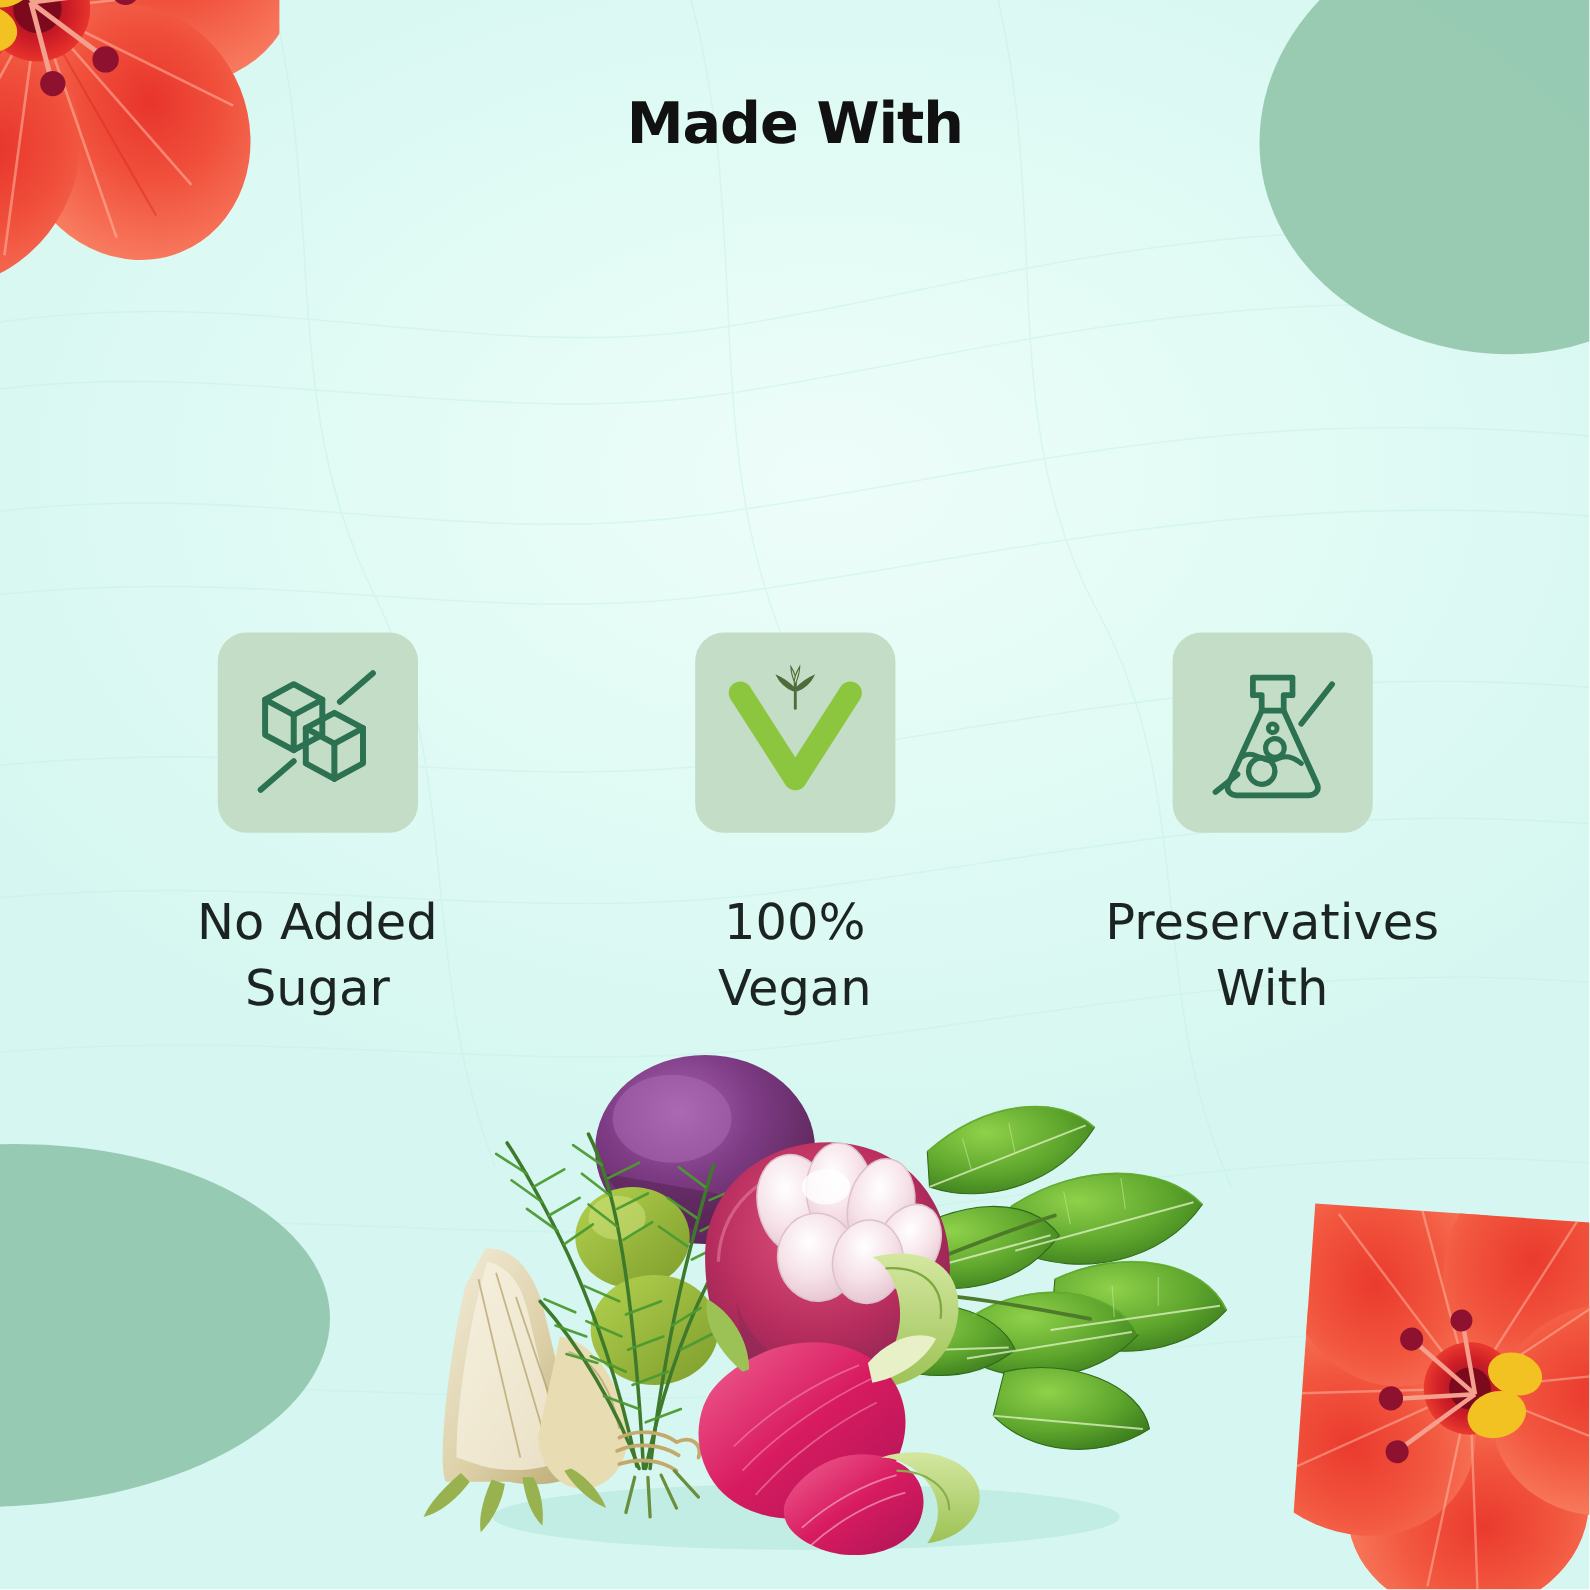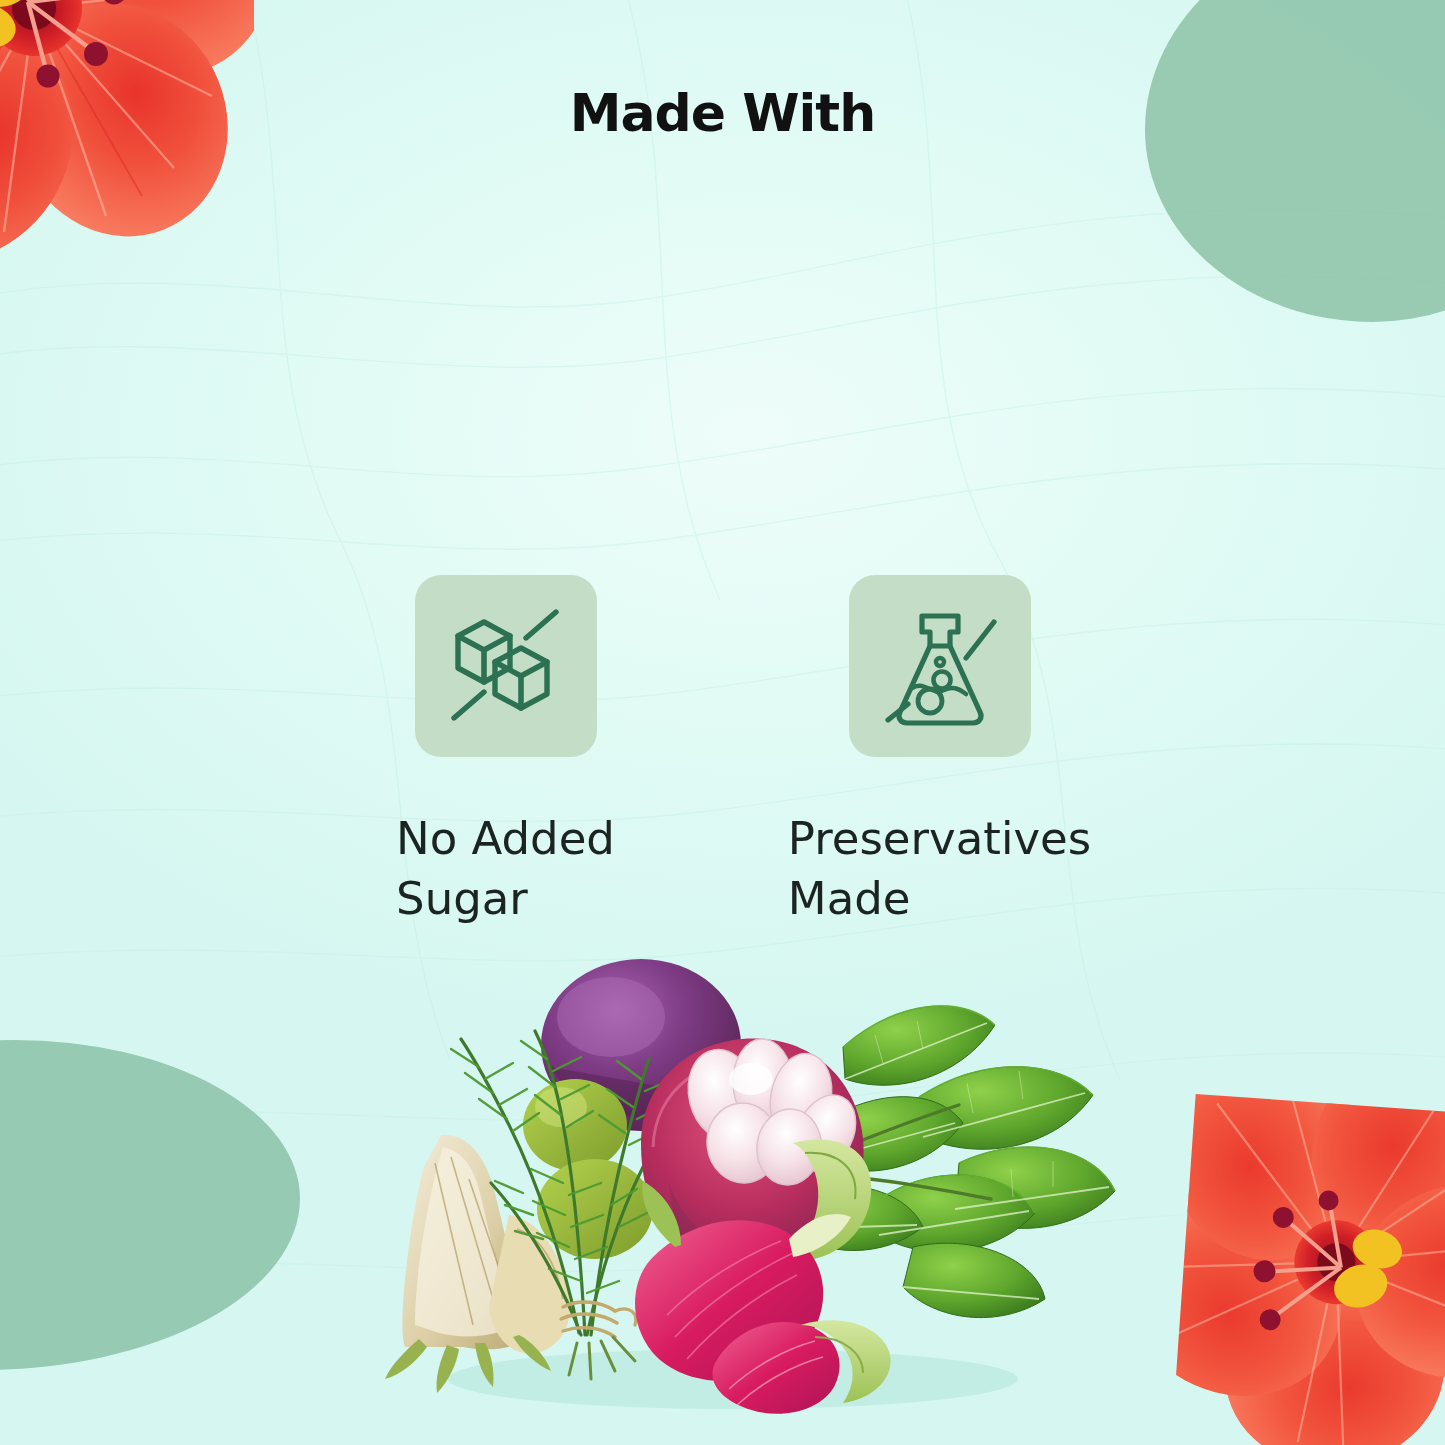--- a/index.html
+++ b/index.html
@@ -91,21 +91,21 @@
     border-radius:26px;
     display:flex; align-items:center; justify-content:center;
   }
   .icon-tile svg { display:block; }
   .feature-label {
     margin-top:52px;
     font-family:"DejaVu Sans", sans-serif;
     font-size:45px;
     line-height:1.33;
     color:#1b2420;
-    text-align:left;
+    text-align:center;
     white-space:pre-line;
   }
 
   
   .ingredients {
     position:absolute;
     left:50%; transform:translateX(-50%);
     bottom:28px;
     width:800px; height:470px;
   }
@@ -291,20 +291,37 @@
 
             <path d="M86,38 L116,12"></path>
             <path d="M44,92 L14,118"></path>
           </g>
         </svg>
       </div>
       <div class="feature-label">No Added
 Sugar</div>
     </div>
 
+    <div class="feature">
+      <div class="icon-tile">
+        <svg width="132" height="132" viewBox="0 0 132 132">
+
+          <path d="M16,30 L66,108 L116,30" fill="none" stroke="#8cc63e" stroke-width="21" stroke-linecap="round" stroke-linejoin="round"></path>
+
+          <g stroke="#4f6b3c" fill="#4f6b3c">
+            <path d="M66,44 L66,22" stroke-width="2.6" fill="none" stroke-linecap="round"></path>
+            <path d="M66,26 C60,20 54,16 49,14 C52,20 57,25 64,28 Z"></path>
+            <path d="M66,26 C72,20 78,16 83,14 C80,20 75,25 68,28 Z"></path>
+            <path d="M66,22 C63,15 62,10 62,6 C65,11 67,16 67,21 Z" fill="#cfe0bd"></path>
+            <path d="M66,22 C69,15 70,10 70,6 C67,11 65,16 65,21 Z" fill="#cfe0bd"></path>
+          </g>
+        </svg>
+      </div>
+      <div class="feature-label">100% Vegan</div>
+    </div>
 
     <div class="feature">
       <div class="icon-tile">
         <svg width="132" height="132" viewBox="0 0 132 132">
           <g fill="none" stroke="#2c7152" stroke-width="5.2" stroke-linecap="round" stroke-linejoin="round">
 
             <path d="M48,16 L84,16 L84,32 L76,32 L76,46 L56,46 L56,32 L48,32 Z"></path>
 
             <path d="M56,46 L26,112 C23,118 27,123 33,123 L99,123 C105,123 109,118 106,112 L76,46"></path>
 
@@ -313,21 +330,21 @@
             <circle cx="66" cy="62" r="4" stroke-width="4.4"></circle>
             <circle cx="68" cy="80" r="8.5" stroke-width="4.6"></circle>
             <circle cx="56" cy="101" r="12" stroke-width="4.8"></circle>
 
             <path d="M92,58 L120,22"></path>
             <path d="M34,104 L14,120"></path>
           </g>
         </svg>
       </div>
       <div class="feature-label">Preservatives
-Made</div>
+With</div>
     </div>
 
   </div>
 
   <svg class="ingredients" viewBox="0 0 800 470">
     <defs>
       <radialGradient id="mangoSkin" cx="38%" cy="30%" r="78%">
         <stop offset="0%" stop-color="#a861b0"></stop>
         <stop offset="45%" stop-color="#7d3b84"></stop>
         <stop offset="100%" stop-color="#55224f"></stop>

